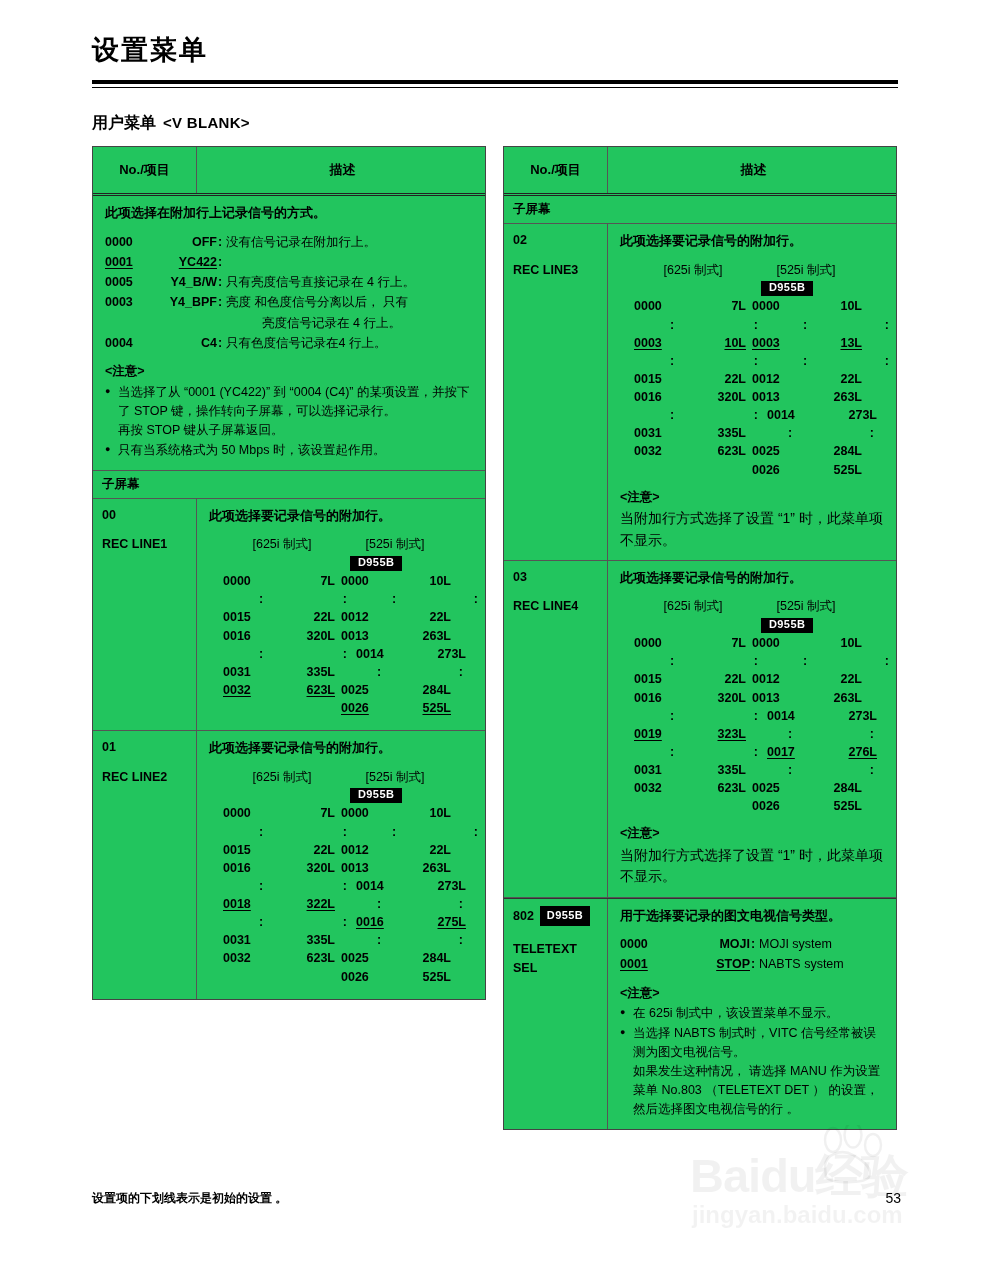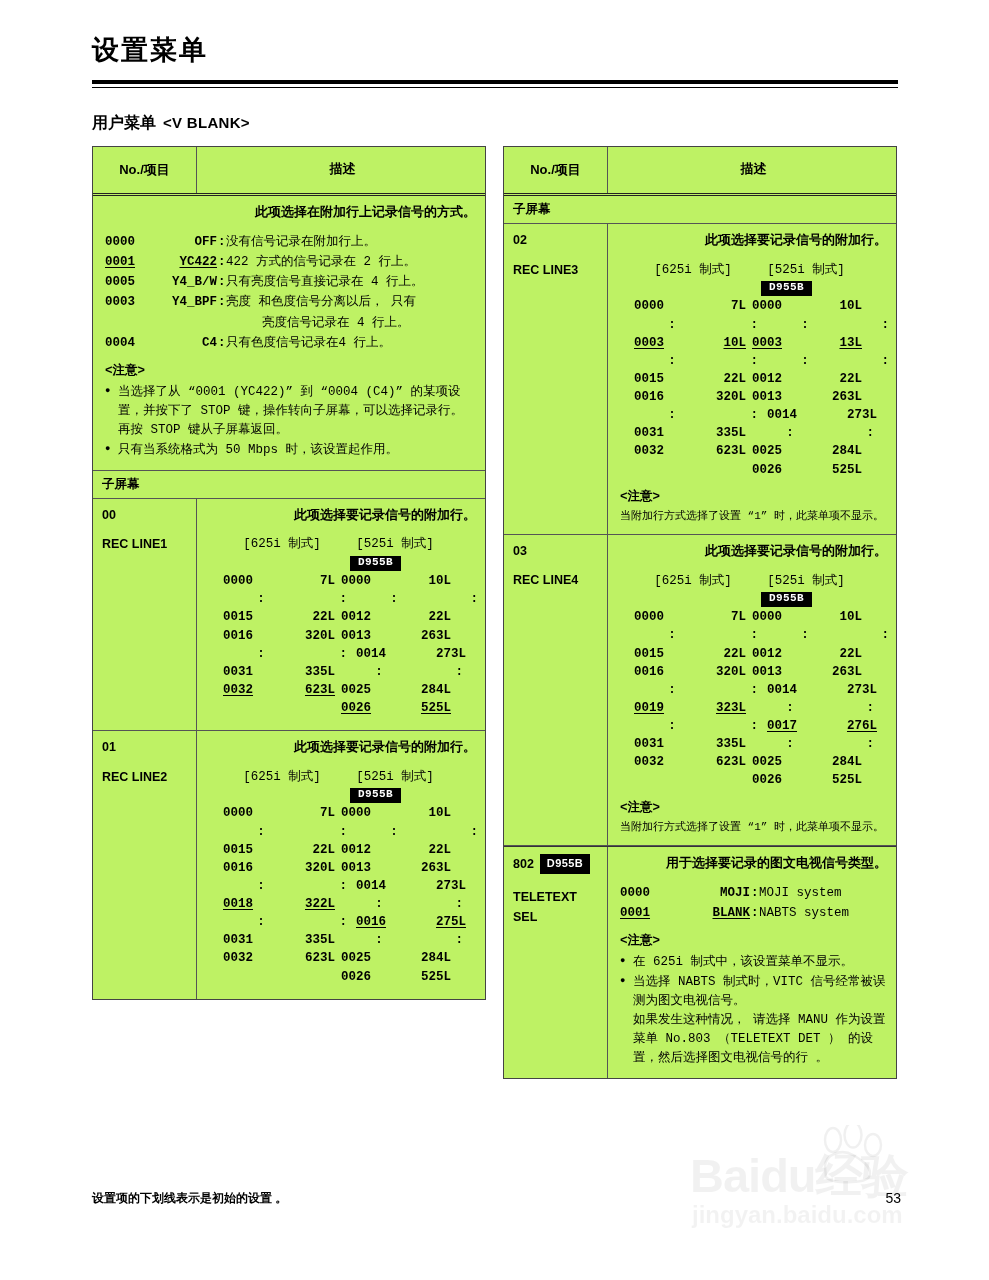--- a/index.html
+++ b/index.html
@@ -46,21 +46,21 @@
     font-size: 15px;
     margin-left: 7px;
     letter-spacing: 0.3px;
   }
 
   
   .tbl {
     position: absolute;
     border: 1.5px solid #444;
     box-sizing: border-box;
-    background: #bef264;
+    background: #22c55e;
   }
   .tbl-left  { left: 92px;  top: 146px; width: 394px; }
   .tbl-right { left: 503px; top: 146px; width: 394px; }
 
   .row {
     display: flex;
     border-bottom: 1.3px solid #555;
     box-sizing: border-box;
   }
   .row:last-child { border-bottom: none; }
@@ -81,21 +81,20 @@
     font-size: 12.5px;
     font-weight: bold;
     line-height: 1.55;
   }
   .c-desc {
     flex: 1 1 auto;
     box-sizing: border-box;
     padding: 7px 9px 9px 12px;
     font-size: 12.5px;
     line-height: 1.5;
-    font-family: Liberation Mono, monospace;
   }
   .row.head .c-no,
   .row.head .c-desc {
     text-align: center;
     font-weight: bold;
     font-size: 13px;
     padding-top: 13px;
     padding-bottom: 13px;
   }
   .row.head .c-no { padding-left: 0; }
@@ -104,21 +103,20 @@
     box-sizing: border-box;
     padding: 5px 0 5px 9px;
     font-size: 12.5px;
     font-weight: bold;
   }
 
   .desc-lead {
     font-weight: bold;
     font-size: 13px;
     margin-bottom: 4px;
-    text-align: right;
   }
 
   
   .optlist {
     margin: 9px 0 2px 0;
   }
   .optrow {
     display: flex;
     align-items: baseline;
     line-height: 1.62;
@@ -160,21 +158,21 @@
     line-height: 1.52;
     margin-bottom: 1px;
   }
   .note-bullet {
     flex: 0 0 13px;
     font-size: 9px;
     line-height: 1.9;
   }
   .note-body { flex: 1 1 auto; }
   .note-plain {
-    font-size: 11px;
+    font-size: 14px;
     line-height: 1.52;
   }
 
   
   .lt-wrap {
     margin: 10px 0 4px 14px;
     width: 226px;
     position: relative;
   }
   .lt-heads {
@@ -301,21 +299,20 @@
           <div class="optrow">
             <span class="o-code">0000</span>
             <span class="o-name">OFF</span>
             <span class="o-colon">:</span>
             <span class="o-text">没有信号记录在附加行上。</span>
           </div>
           <div class="optrow">
             <span class="o-code u">0001</span>
             <span class="o-name u">YC422</span>
             <span class="o-colon">:</span>
-            <span class="o-text">422 方式的信号记录在 2 行上。</span>
           </div>
           <div class="optrow">
             <span class="o-code">0005</span>
             <span class="o-name">Y4_B/W</span>
             <span class="o-colon">:</span>
             <span class="o-text">只有亮度信号直接记录在 4 行上。</span>
           </div>
           <div class="optrow">
             <span class="o-code">0003</span>
             <span class="o-name">Y4_BPF</span>
@@ -663,21 +660,21 @@
         <div class="desc-lead">用于选择要记录的图文电视信号类型。</div>
         <div class="optlist tele">
           <div class="optrow">
             <span class="o-code">0000</span>
             <span class="o-name">MOJI</span>
             <span class="o-colon">:</span>
             <span class="o-text">MOJI system</span>
           </div>
           <div class="optrow">
             <span class="o-code u">0001</span>
-            <span class="o-name u">BLANK</span>
+            <span class="o-name u">STOP</span>
             <span class="o-colon">:</span>
             <span class="o-text">NABTS system</span>
           </div>
         </div>
         <div class="notes">
           <div class="notes-title">&lt;注意&gt;</div>
           <div class="note-item">
             <span class="note-bullet">●</span>
             <span class="note-body">在 625i 制式中，该设置菜单不显示。</span>
           </div>

